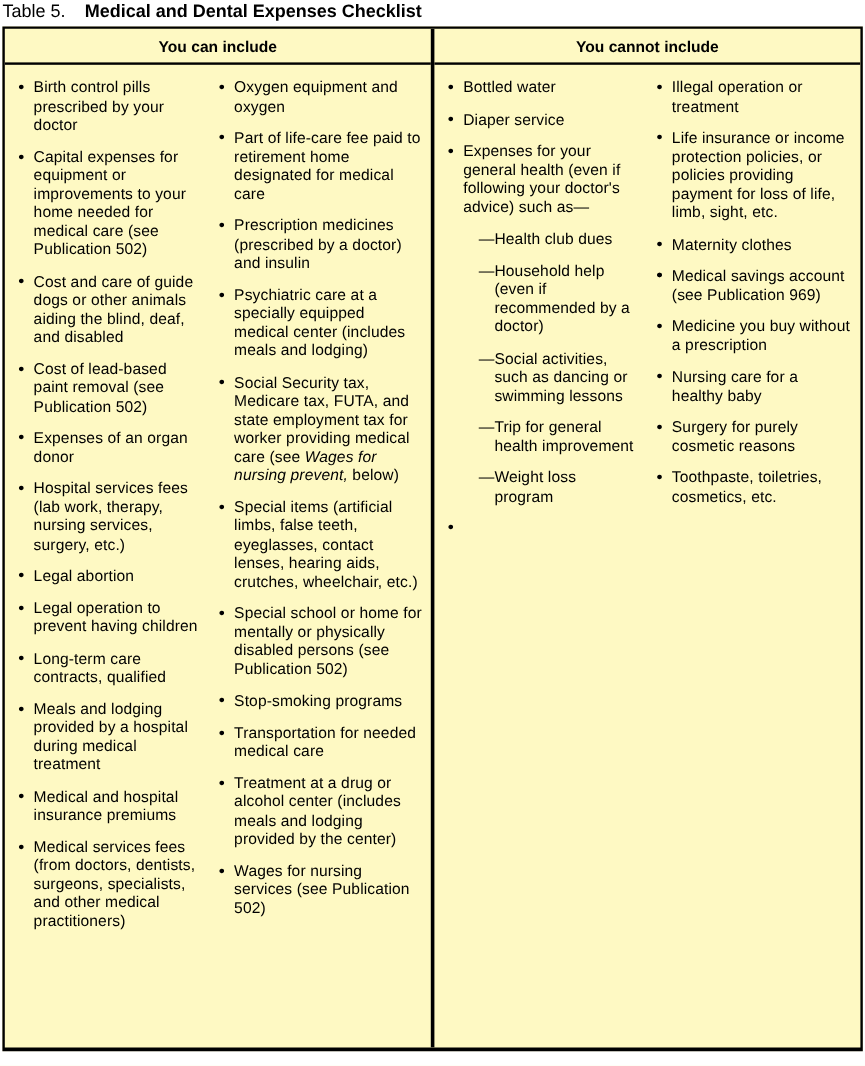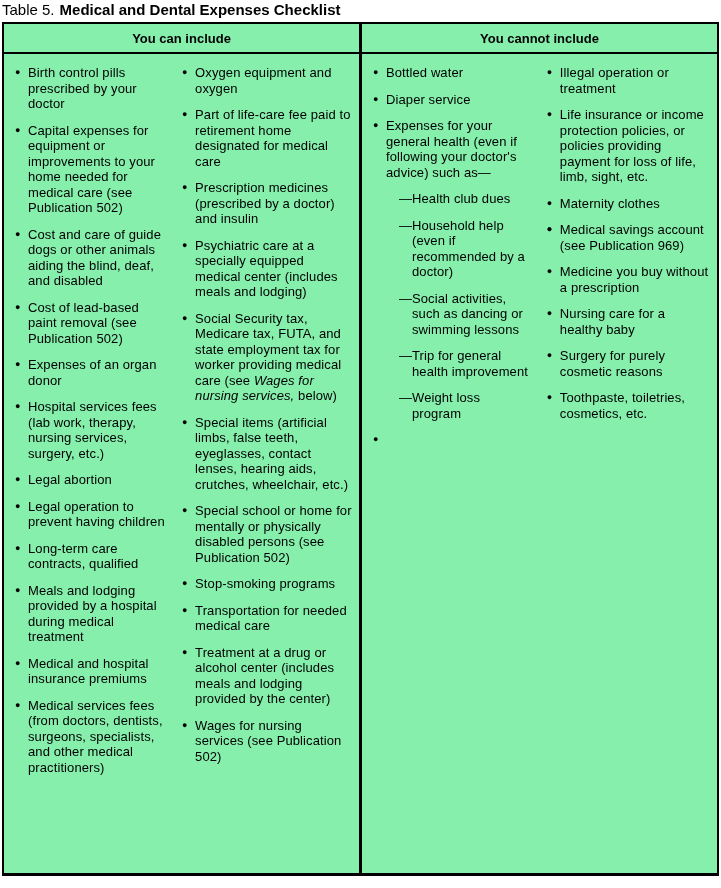--- a/index.html
+++ b/index.html
@@ -11,32 +11,32 @@
     position: relative;
     overflow: hidden;
   }
   .page-title {
     position: absolute;
     top: 1px; left: 2px;
     font-size: 15px;
     line-height: 18px;
     white-space: nowrap;
   }
-  .page-title .prefix { font-weight: 400; margin-right: 5px; text-align: right; }
+  .page-title .prefix { font-weight: 400; margin-right: 16px; text-align: right; }
   .page-title .bold   { font-weight: 700; }
 
   .checklist-table {
     position: absolute;
     top: 22px; left: 2px;
     width: 713px; height: 849px;
     border: 2px solid #000;
     border-bottom-width: 3px;
     display: flex;
     overflow: hidden;
-    background: #86efac;
+    background: #fef9c3;
   }
   .half {
     flex: 1 1 50%;
     display: flex;
     flex-direction: column;
     min-width: 0;
   }
   .half.left { border-right: 3px solid #000; }
 
   .half-header {
@@ -115,21 +115,21 @@
           <li class="item"><span class="bullet">●</span><span class="item-text">Long-term care contracts, qualified</span></li>
           <li class="item"><span class="bullet">●</span><span class="item-text">Meals and lodging provided by a hospital during medical treatment</span></li>
           <li class="item"><span class="bullet">●</span><span class="item-text">Medical and hospital insurance premiums</span></li>
           <li class="item"><span class="bullet">●</span><span class="item-text">Medical services fees (from doctors, dentists, surgeons, specialists, and other medical practitioners)</span></li>
         </ul>
       <ul class="col c1">
           <li class="item"><span class="bullet">●</span><span class="item-text">Oxygen equipment and oxygen</span></li>
           <li class="item"><span class="bullet">●</span><span class="item-text">Part of life-care fee paid to retirement home designated for medical care</span></li>
           <li class="item"><span class="bullet">●</span><span class="item-text">Prescription medicines (prescribed by a doctor) and insulin</span></li>
           <li class="item"><span class="bullet">●</span><span class="item-text">Psychiatric care at a specially equipped medical center (includes meals and lodging)</span></li>
-          <li class="item"><span class="bullet">●</span><span class="item-text"><span>Social Security tax, Medicare tax, FUTA, and state employment tax for worker providing medical care (see </span><em>Wages for nursing services,</em><span> below)</span></span></li>
+          <li class="item"><span class="bullet">●</span><span class="item-text"><span>Social Security tax, Medicare tax, FUTA, and state employment tax for worker providing medical care (see </span><em>Wages for nursing prevent,</em><span> below)</span></span></li>
           <li class="item"><span class="bullet">●</span><span class="item-text">Special items (artificial limbs, false teeth, eyeglasses, contact lenses, hearing aids, crutches, wheelchair, etc.)</span></li>
           <li class="item"><span class="bullet">●</span><span class="item-text">Special school or home for mentally or physically disabled persons (see Publication 502)</span></li>
           <li class="item"><span class="bullet">●</span><span class="item-text">Stop-smoking programs</span></li>
           <li class="item"><span class="bullet">●</span><span class="item-text">Transportation for needed medical care</span></li>
           <li class="item"><span class="bullet">●</span><span class="item-text">Treatment at a drug or alcohol center (includes meals and lodging provided by the center)</span></li>
           <li class="item"><span class="bullet">●</span><span class="item-text">Wages for nursing services (see Publication 502)</span></li>
         </ul>
     </div>
   </div>
   <div class="half right">

